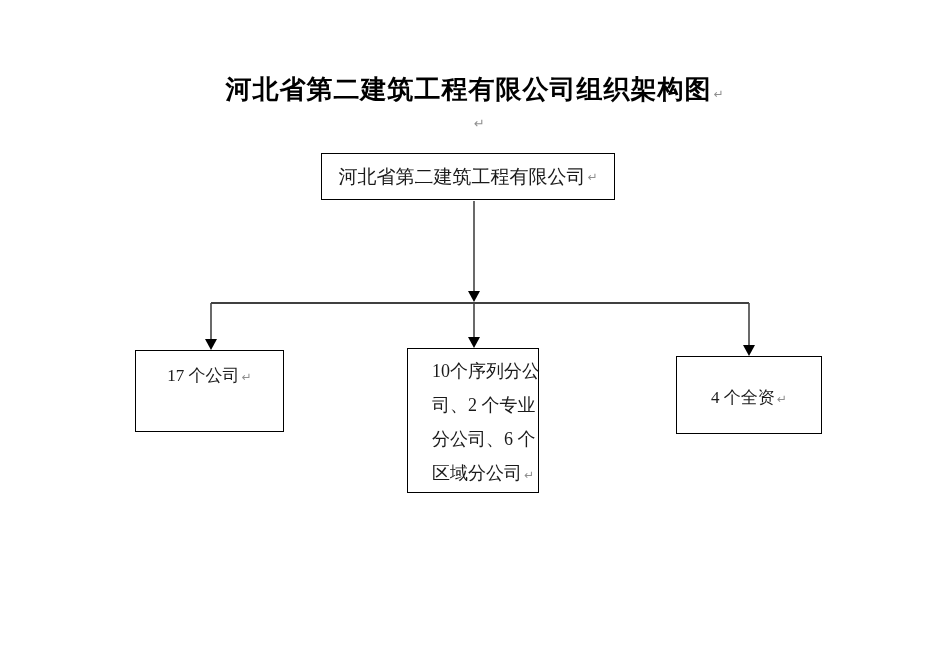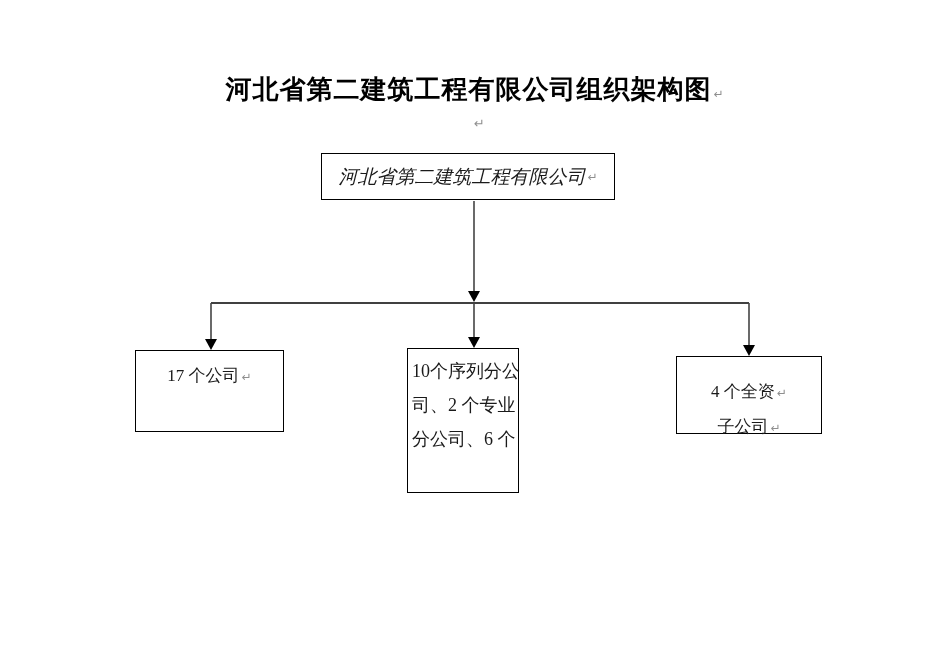--- a/index.html
+++ b/index.html
@@ -64,50 +64,49 @@
   
   .box-root {
     left: 321px;
     top: 153px;
     width: 294px;
     height: 47px;
     display: flex;
     align-items: center;
     justify-content: center;
     font-size: 19px;
-    font-style: italic;
   }
   
   .box-left {
     left: 135px;
     top: 350px;
     width: 149px;
     height: 82px;
     text-align: center;
     padding-top: 7px;
   }
   .box-left .line { line-height: 35px; font-size: 17px; }
   
   .box-mid {
     left: 407px;
     top: 348px;
-    width: 112px;
+    width: 132px;
     height: 145px;
     text-align: left;
-    padding: 5px 2px 0 4px;
+    padding: 5px 2px 0 24px;
   }
   .box-mid .line { line-height: 34px; font-size: 18px; }
   
   .box-right {
     left: 676px;
     top: 356px;
     width: 146px;
     height: 78px;
     text-align: center;
-    padding-top: 18px;
+    padding-top: 24px;
   }
   .box-right .line { line-height: 34px; font-size: 17px; }
   
   #connectors {
     position: absolute;
     left: 0;
     top: 0;
     pointer-events: none;
   }
 </style>
@@ -145,20 +144,20 @@
   </div>
 
   <div class="org-box box-left">
     <span class="line"><span>17 个公司</span><span class="ret-mark">↵</span></span>
   </div>
 
   <div class="org-box box-mid">
     <span class="line"><span>10个序列分公</span></span>
     <span class="line"><span>司、2 个专业</span></span>
     <span class="line"><span>分公司、6 个</span></span>
+    <span class="line"><span>区域分公司</span><span class="ret-mark">↵</span></span>
   </div>
 
   <div class="org-box box-right">
     <span class="line"><span>4 个全资</span><span class="ret-mark">↵</span></span>
-    <span class="line"><span>子公司</span><span class="ret-mark">↵</span></span>
   </div>
 
 </div>
 
 </body></html>

